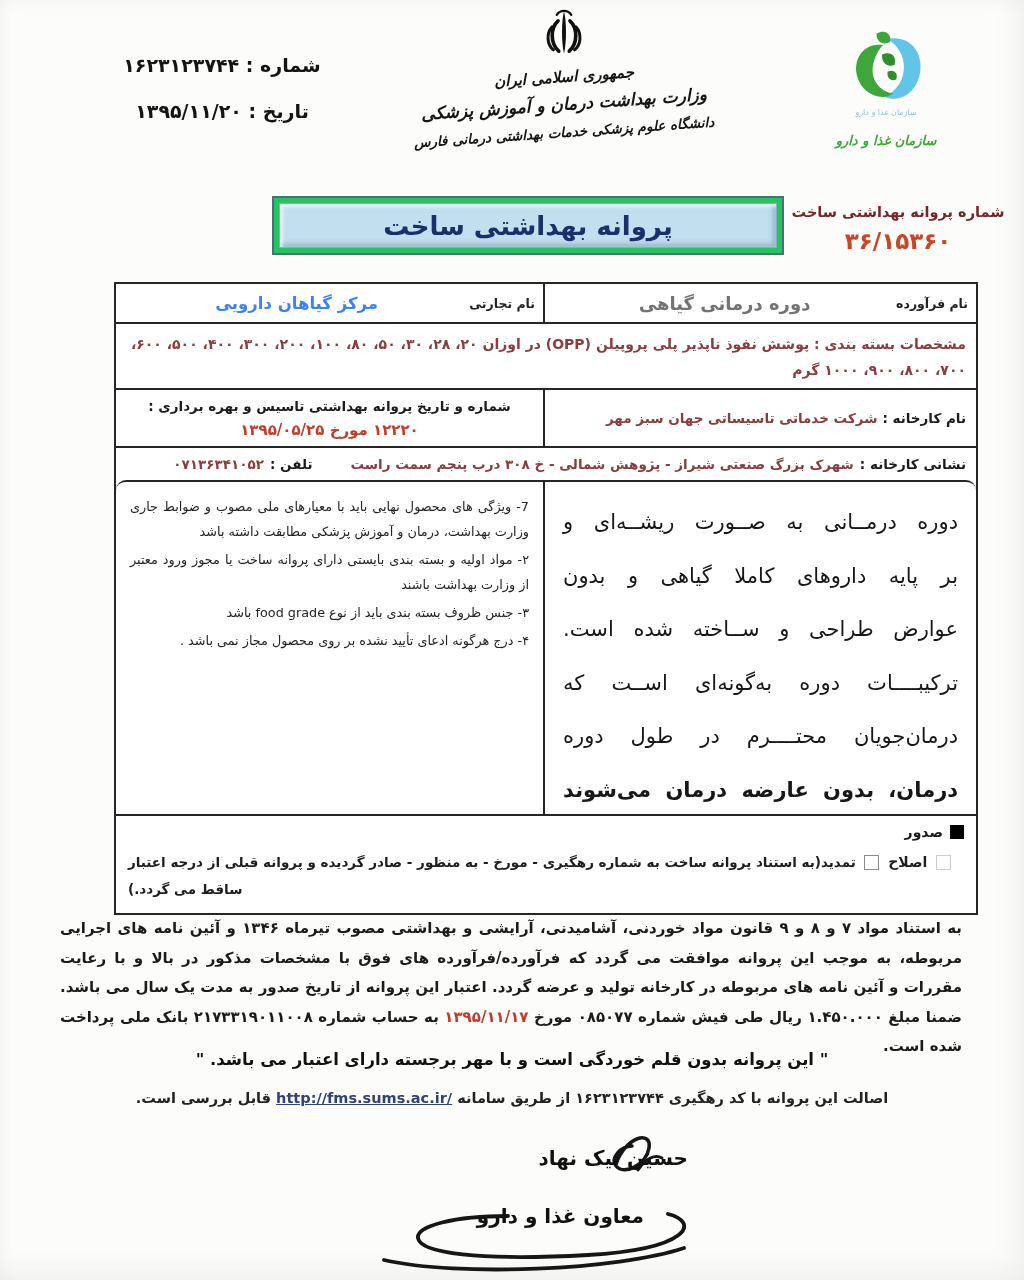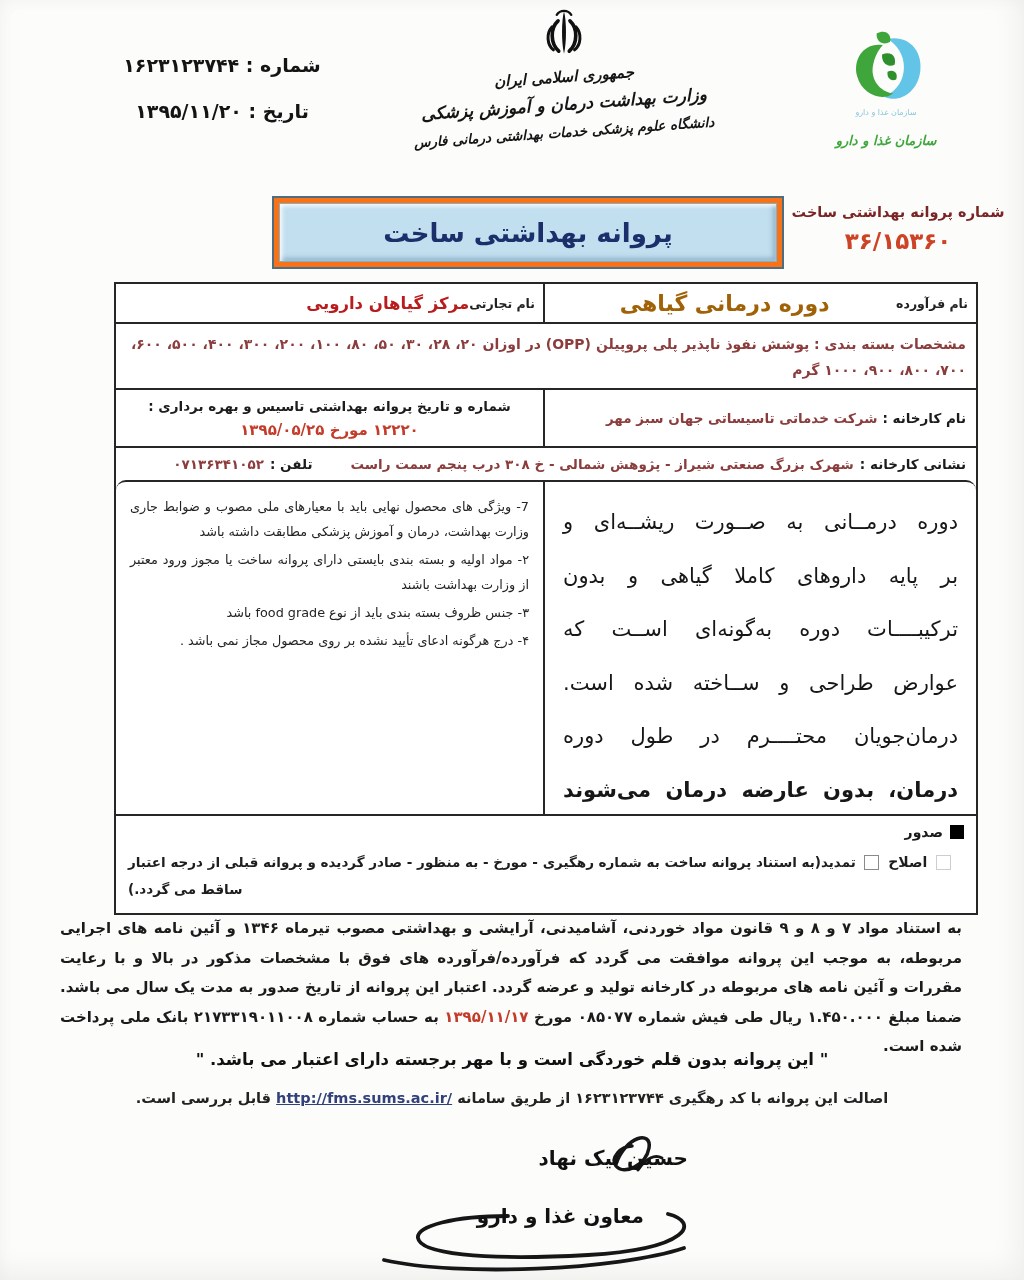--- a/index.html
+++ b/index.html
@@ -17,40 +17,40 @@
   .emblem { width:66px; height:60px; margin:2px auto 0; display:block; }
   .calli { font-weight:bold; font-style:italic; color:#151515; transform:rotate(-4deg); transform-origin:center; }
   .org1 { font-size:15px; margin-top:2px; letter-spacing:1px; }
   .org2 { font-size:17px; margin-top:8px; }
   .org3 { font-size:13.5px; margin-top:10px; }
   .fda-block { position:absolute; top:28px; left:824px; width:124px; text-align:center; }
   .fda-logo { width:78px; height:78px; display:block; margin:0 auto; }
   .fda-cap-faint { font-size:8px; color:#4aa7c9; opacity:.65; direction:rtl; margin-top:2px; }
   .fda-cap { font-size:13px; font-weight:bold; font-style:italic; color:#3fa63b; direction:rtl; margin-top:16px; }
   
-  .banner { position:absolute; top:196px; left:272px; width:512px; height:73px; border:2px solid #4f6d80; background:#f97316; padding:5px; }
+  .banner { position:absolute; top:196px; left:272px; width:512px; height:59px; border:2px solid #4f6d80; background:#22c55e; padding:5px; }
   .banner-inner { width:100%; height:100%; background:#c2dfef; border:1px solid #86afc6;
     box-shadow: inset 2px 2px 4px rgba(255,255,255,.95), inset -3px -3px 5px rgba(80,120,150,.45);
     display:flex; align-items:center; justify-content:center; }
   .banner-title { font-size:26px; font-weight:bold; color:#1b2f6b; direction:rtl; }
   .license-no { position:absolute; top:204px; left:790px; width:216px; text-align:center; direction:rtl; }
   .license-no .lbl { font-size:14.5px; font-weight:bold; color:#7a2525; }
   .license-no .val { font-size:23px; font-weight:bold; color:#cc4325; margin-top:8px; letter-spacing:2px; }
   
   .doc-table { position:absolute; top:282px; left:114px; width:864px; border:2px solid #262626; direction:rtl; background:#fff; }
   .tr { border-top:2px solid #262626; }
   .tr:first-child { border-top:none; }
   .split { display:flex; }
   .cell-r { width:433px; border-left:2px solid #262626; }
   .cell-l { flex:1; }
   .row1 { height:38px; }
   .row1 .cell { display:flex; align-items:center; height:100%; padding:0 8px; }
   .fld-lbl { font-size:12.5px; font-weight:bold; color:#222; white-space:nowrap; }
-  .val-big { flex:1; text-align:center; font-weight:bold; font-size:22px; color:#a16207; }
-  .val-mid { flex:1; font-weight:bold; font-size:16.5px; color:#b91c1c; }
+  .val-big { flex:1; text-align:center; font-weight:bold; font-size:18px; color:#737373; }
+  .val-mid { flex:1; text-align:center; font-weight:bold; font-size:16.5px; color:#3b82f6; }
   .row2 { min-height:60px; padding:7px 10px 5px; color:#8b3c3c; font-weight:bold; font-size:14px; line-height:26px; text-align:right; }
   .row3 { height:58px; }
   .row3 .cell-r { display:flex; align-items:center; padding:0 10px; gap:5px; }
   .lbl-black { font-size:13.5px; font-weight:bold; color:#1c1c1c; white-space:nowrap; }
   .val-maroon { font-size:13.5px; font-weight:bold; color:#8b3c3c; }
   .row3 .cell-l { display:flex; flex-direction:column; justify-content:center; text-align:center; line-height:24px; }
   .estab-val { font-size:15px; font-weight:bold; color:#c43b2a; }
   .row4 { height:34px; display:flex; align-items:center; padding:0 10px; gap:6px; }
   .row4 .spacer { width:26px; }
   .row5 { height:334px;border-radius:10px; }
@@ -167,22 +167,22 @@
       <span class="val-maroon">شهرک بزرگ صنعتی شیراز - پژوهش شمالی - خ ۳۰۸ درب پنجم سمت راست</span>
       <span class="spacer"></span>
       <span class="lbl-black">تلفن :</span>
       <span class="val-maroon">۰۷۱۳۶۳۴۱۰۵۲</span>
     </div>
 
     <div class="tr split row5">
       <div class="desc-cell">
         <div class="desc-line">دوره درمــانی به صــورت ریشــه‌ای و</div>
         <div class="desc-line">بر پایه داروهای کاملا گیاهی و بدون</div>
+        <div class="desc-line">عوارض طراحی و ســاخته شده است.</div>
         <div class="desc-line">ترکیبــــات دوره به‌گونه‌ای اســت که</div>
-        <div class="desc-line">عوارض طراحی و ســاخته شده است.</div>
         <div class="desc-line">درمان‌جویان محتــــرم در طول دوره</div>
         <div class="desc-line">درمان، بدون عارضه درمان می‌شوند</div>
       </div>
       <div class="notes-cell">
         <div class="note">7- ویژگی های محصول نهایی باید با معیارهای ملی مصوب و ضوابط جاری وزارت بهداشت، درمان و آموزش پزشکی مطابقت داشته باشد</div>
         <div class="note">۲- مواد اولیه و بسته بندی بایستی دارای پروانه ساخت یا مجوز ورود معتبر از وزارت بهداشت باشند</div>
         <div class="note">۳- جنس ظروف بسته بندی باید از نوع food grade باشد</div>
         <div class="note">۴- درج هرگونه ادعای تأیید نشده بر روی محصول مجاز نمی باشد .</div>
       </div>
     </div>

